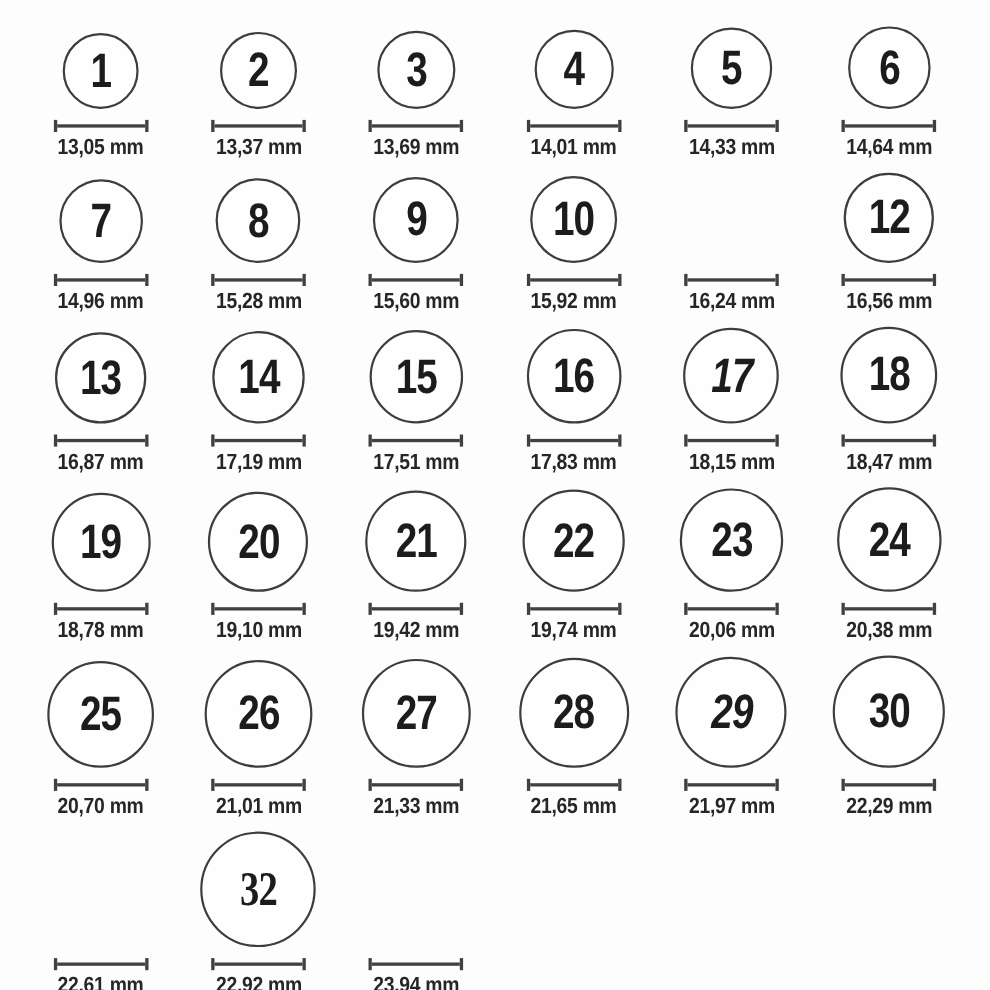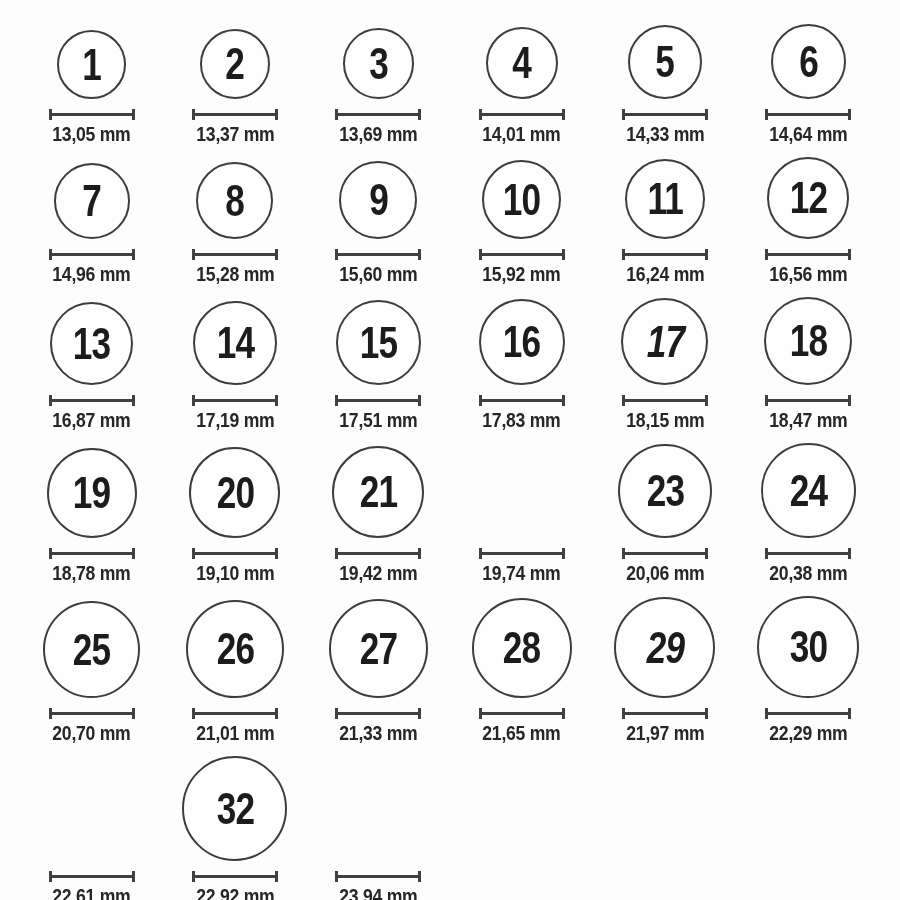--- a/index.html
+++ b/index.html
@@ -151,23 +151,20 @@
 
   <div class="cell">
     <div class="circle" style="width: 79px; height: 79px;">
       <span class="num">10</span>
     </div>
     <div class="bar"></div>
     <div class="dlabel">15,92 mm</div>
   </div>
 
   <div class="cell">
-    <div class="circle" style="width: 80px; height: 80px;">
-      <span class="num">11</span>
-    </div>
     <div class="bar"></div>
     <div class="dlabel">16,24 mm</div>
   </div>
 
   <div class="cell">
     <div class="circle" style="width: 82px; height: 82px;">
       <span class="num">12</span>
     </div>
     <div class="bar"></div>
     <div class="dlabel">16,56 mm</div>
@@ -239,20 +236,23 @@
 
   <div class="cell">
     <div class="circle" style="width: 92px; height: 92px;">
       <span class="num">21</span>
     </div>
     <div class="bar"></div>
     <div class="dlabel">19,42 mm</div>
   </div>
 
   <div class="cell">
+    <div class="circle" style="width: 93px; height: 93px;">
+      <span class="num">22</span>
+    </div>
     <div class="bar"></div>
     <div class="dlabel">19,74 mm</div>
   </div>
 
   <div class="cell">
     <div class="circle" style="width: 94px; height: 94px;">
       <span class="num">23</span>
     </div>
     <div class="bar"></div>
     <div class="dlabel">20,06 mm</div>
@@ -313,21 +313,21 @@
     <div class="bar"></div>
     <div class="dlabel">22,29 mm</div>
   </div>
 
   <div class="cell">
     <div class="bar"></div>
     <div class="dlabel">22,61 mm</div>
   </div>
 
   <div class="cell">
-    <div class="circle" style="width: 105px; height: 105px;">
+    <div class="circle" style="width: 105px; height: 105px; font-family: Liberation Serif, serif;">
       <span class="num">32</span>
     </div>
     <div class="bar"></div>
     <div class="dlabel">22,92 mm</div>
   </div>
 
   <div class="cell">
     <div class="bar"></div>
     <div class="dlabel">23,94 mm</div>
   </div>

